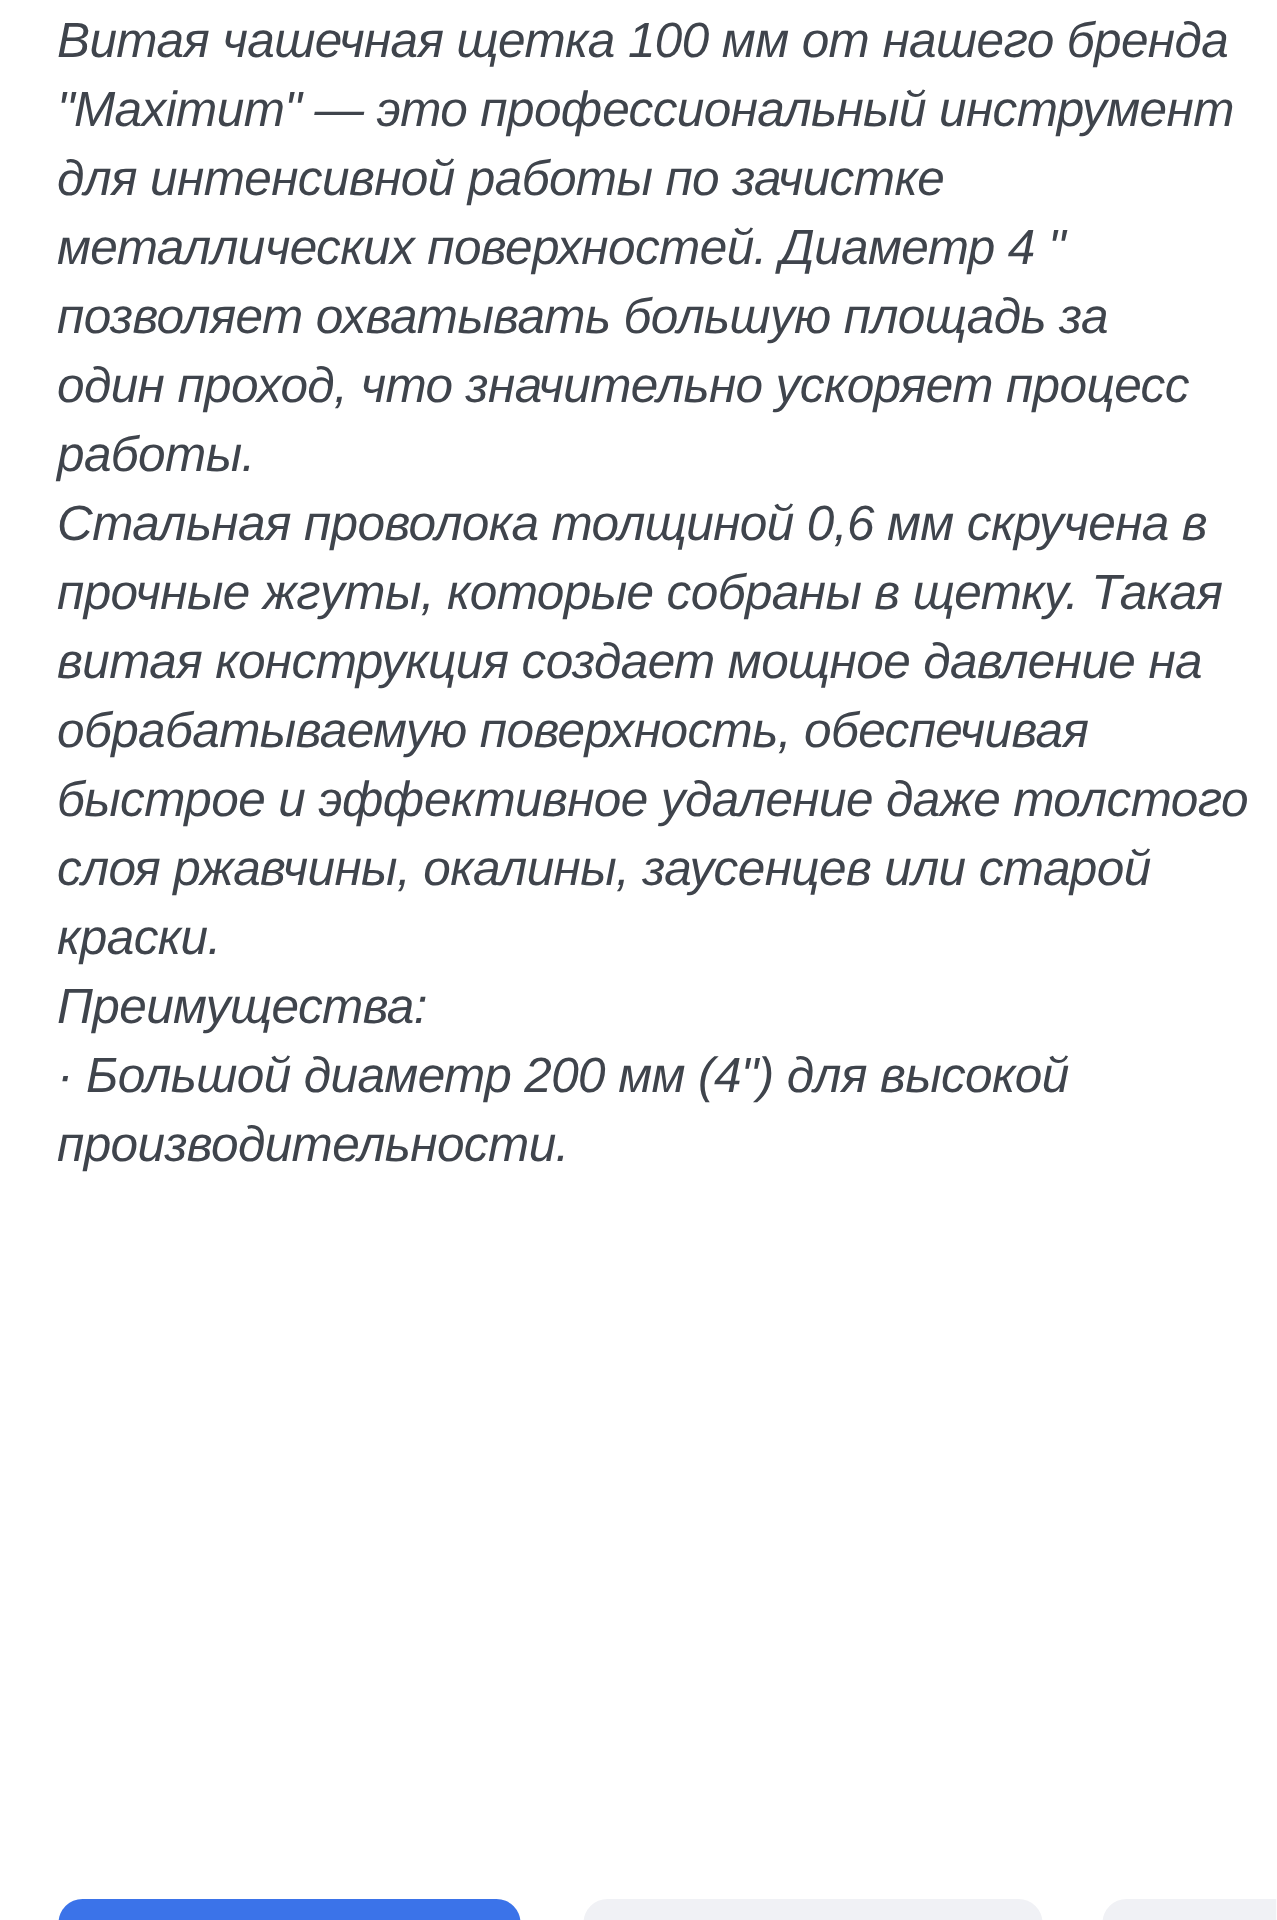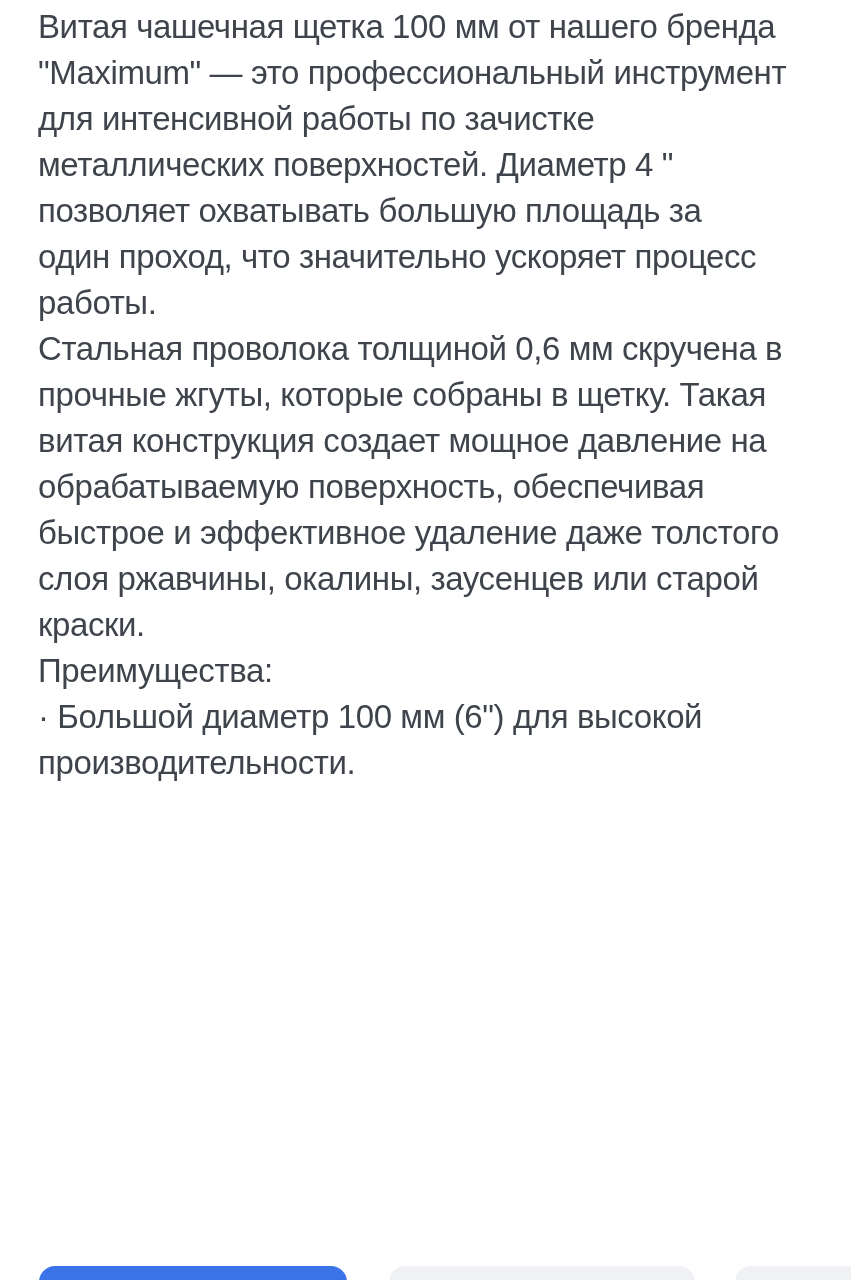--- a/index.html
+++ b/index.html
@@ -1,15 +1,15 @@
 <!DOCTYPE html>
 <html><head>
 <meta charset="utf-8">
 <style>
-  * { margin: 0; padding: 0; box-sizing: border-box; }
+  * { margin: 0; padding: 0; box-sizing: border-box; font-style: italic; }
   html, body {
     width: 851px;
     height: 1280px;
     background: #ffffff;
     font-family: "Liberation Sans", "DejaVu Sans", sans-serif;
   }
   .screen {
     position: relative;
     width: 851px;
     height: 1280px;
@@ -77,21 +77,21 @@
 один проход, что значительно ускоряет процесс
 работы.</p>
     <p>Стальная проволока толщиной 0,6 мм скручена в
 прочные жгуты, которые собраны в щетку. Такая
 витая конструкция создает мощное давление на
 обрабатываемую поверхность, обеспечивая
 быстрое и эффективное удаление даже толстого
 слоя ржавчины, окалины, заусенцев или старой
 краски.</p>
     <p>Преимущества:</p>
-    <p>· Большой диаметр 100 мм (6") для высокой
+    <p>· Большой диаметр 200 мм (4") для высокой
 производительности.</p>
   </div>
 
   <div class="bottom-bar">
     <button class="btn btn-primary"></button>
     <button class="btn btn-secondary"></button>
     <button class="btn btn-tertiary"></button>
   </div>
 
 </div>

